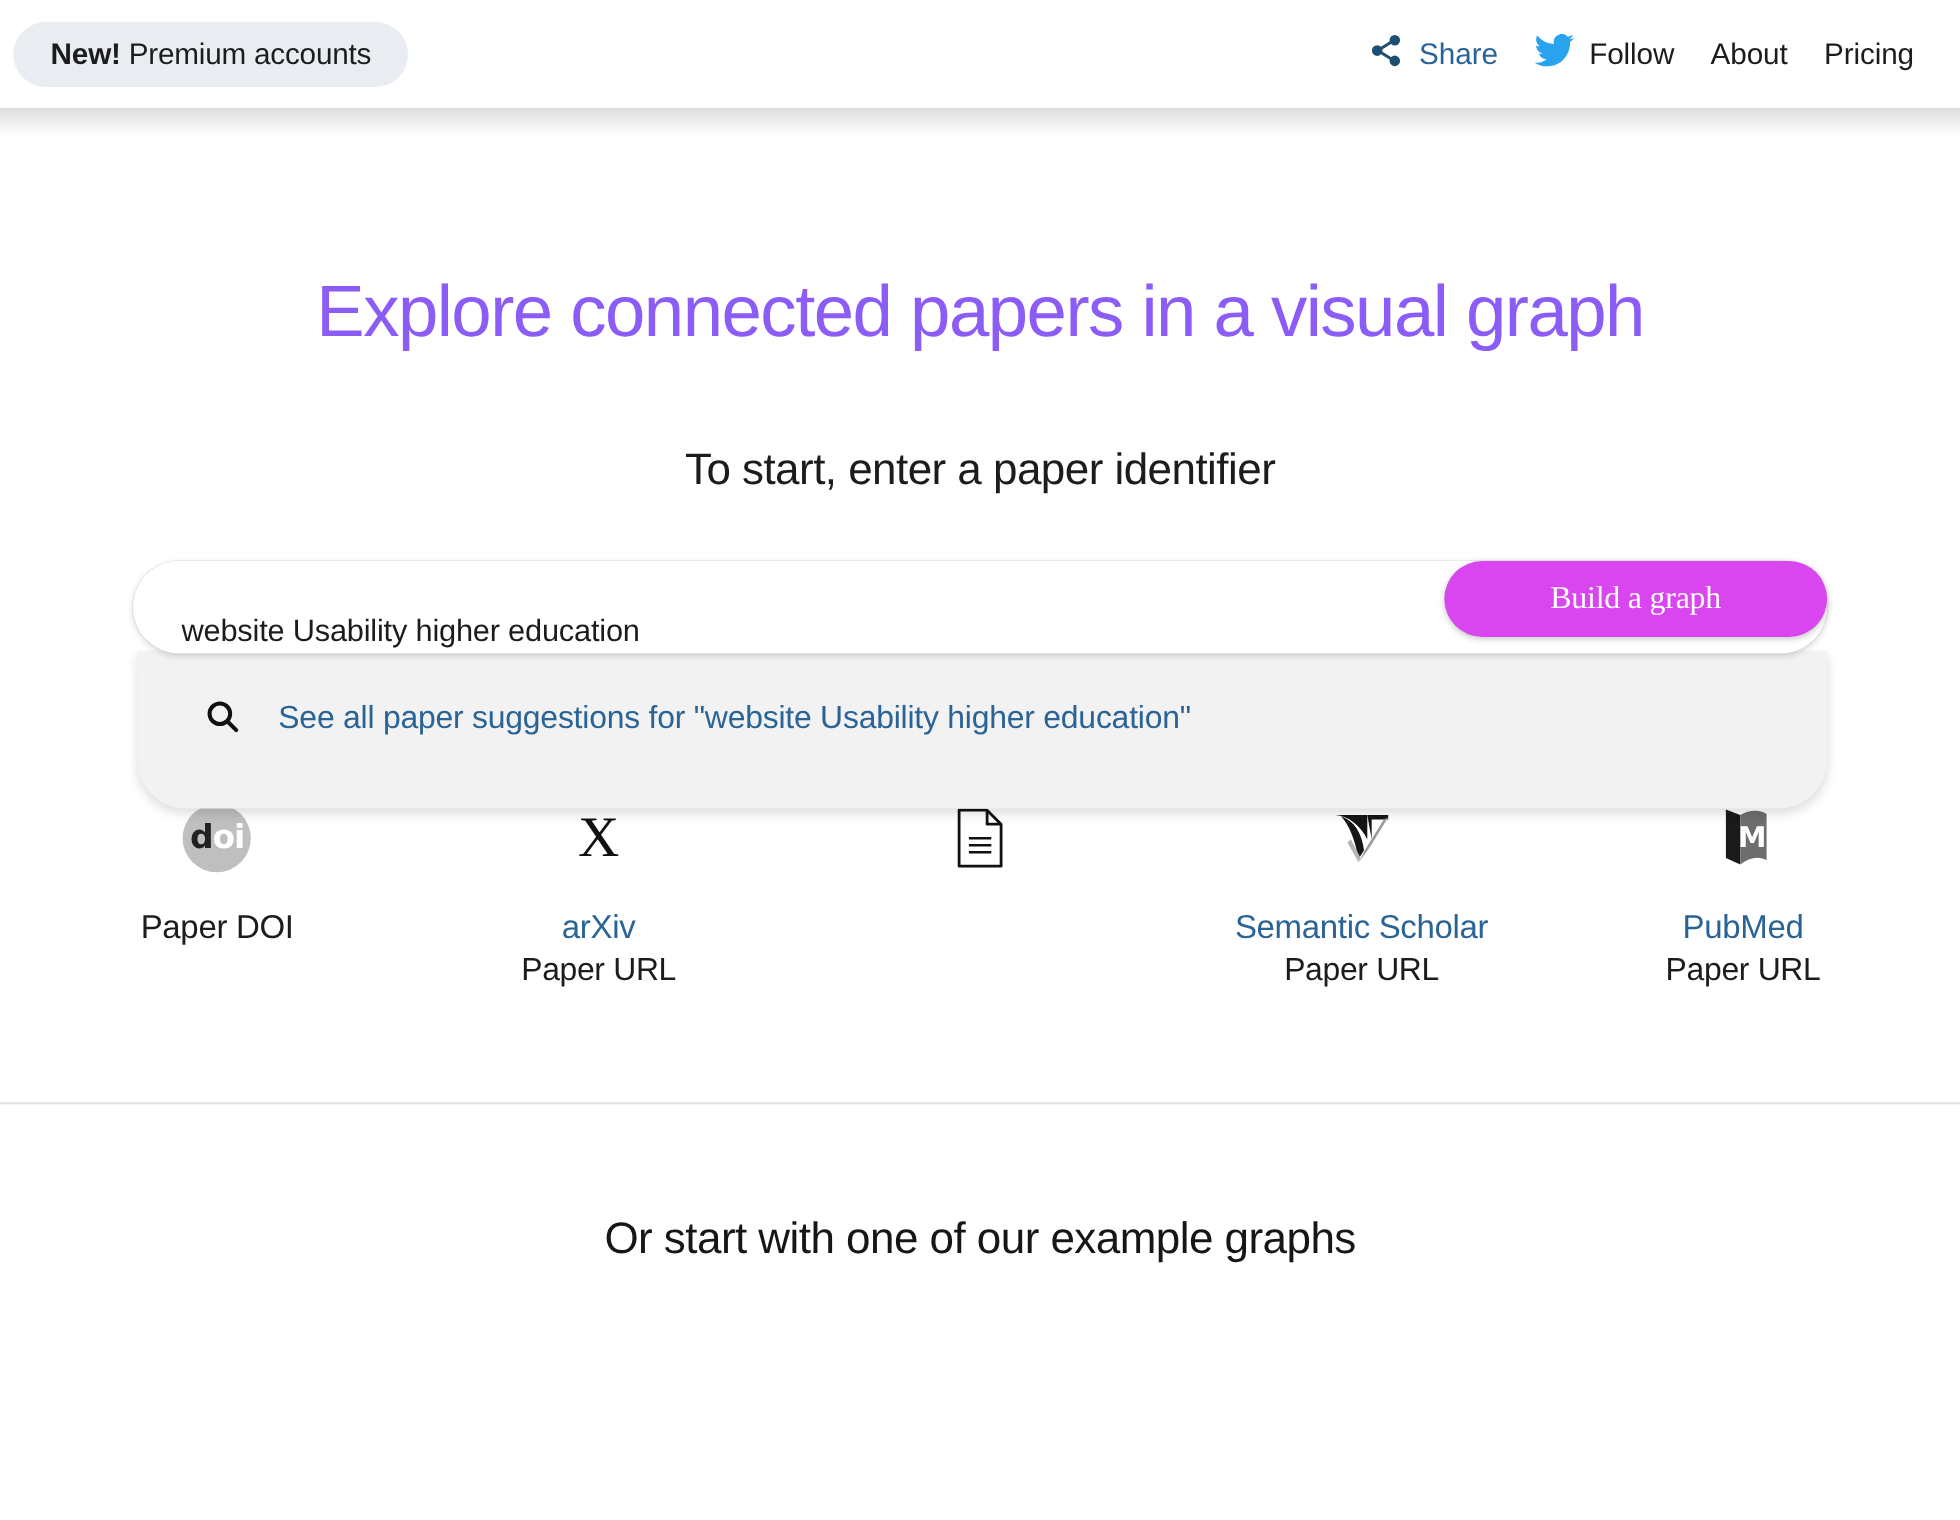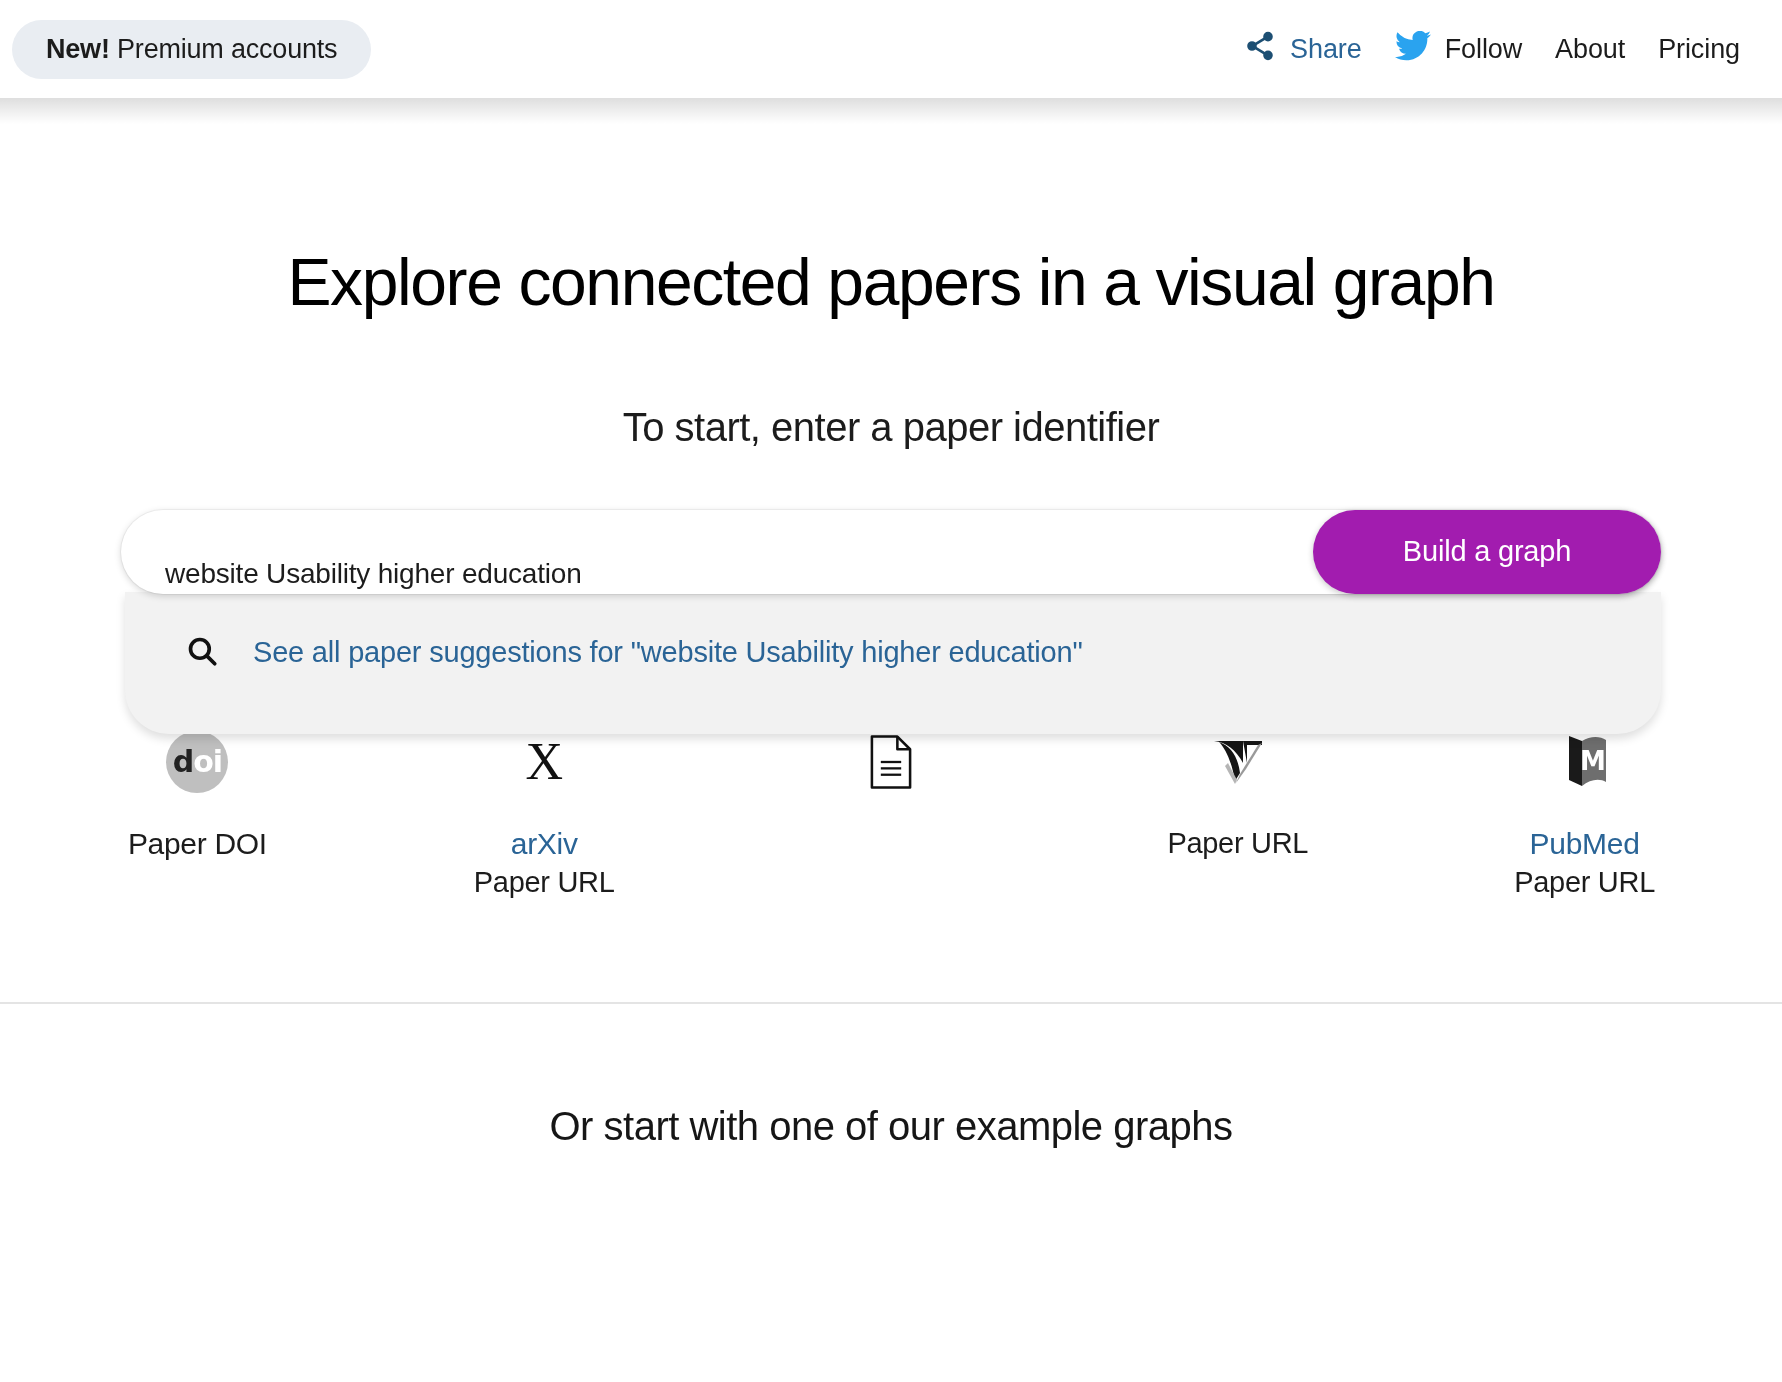--- a/index.html
+++ b/index.html
@@ -63,21 +63,21 @@
   .icon-share, .icon-twitter { display: block; }
 
   
   .hero {
     text-align: center;
     padding-top: 148px;
   }
   .hero-title {
     font-size: 66px;
     font-weight: 400;
-    color: #000000;
+    color: #8b5cf6;
     letter-spacing: -1.4px;
     line-height: 1.1;
   }
   .hero-sub {
     margin-top: 86px;
     font-size: 40px;
     font-weight: 400;
     color: #1c1c1c;
     letter-spacing: -0.5px;
   }
@@ -110,27 +110,27 @@
     padding: 0 40px 0 44px;
     letter-spacing: -0.2px;
     margin-top: 45px;
   }
   .search-input::placeholder { color: #9a9a9a; }
 
   .build-btn {
     position: absolute;
     right: 0;
     top: 0;
-    height: 84px;
+    height: 69px;
     min-width: 348px;
     border: 0;
     border-radius: 44px;
-    background: #a21caf;
+    background: #d946ef;
     color: #ffffff;
-    font-family: Liberation Sans, sans-serif;
+    font-family: Liberation Serif, serif;
     font-size: 29px;
     letter-spacing: -0.2px;
     cursor: pointer;
     box-shadow: 0 2px 6px rgba(0,0,0,0.22);
   }
 
   
   .suggest-panel {
     position: absolute;
     left: 4px;
@@ -348,20 +348,21 @@
   <div class="id-item">
     <div class="id-icon">
       <svg width="64" height="58" viewBox="0 0 64 58">
         <path d="M8 8 C20 9 30 17 37 30 L37 8 Z" fill="#151515"></path>
         <path d="M13 9 C25 13 32 24 34 40 L29 48 C26 30 20 16 13 9 Z" fill="#151515"></path>
         <path d="M37 8 L56 8 L56 12 L41 12 L41 30 Z" fill="#151515"></path>
         <path d="M56 10 L40 36 L30 50 L34 41 L52 12 Z" fill="#9a9a9a"></path>
         <path d="M22 30 L31 47 L29 51 L19 33 Z" fill="#b5b5b5"></path>
       </svg>
     </div>
+    <div class="id-label blue">Semantic Scholar</div>
     <div class="id-sub">Paper URL</div>
   </div>
 
   <div class="id-item">
     <div class="id-icon">
       <svg width="58" height="60" viewBox="0 0 58 60">
         <path d="M13 4 L26 9 L26 54 L13 48 Z" fill="#1a1a1a"></path>
         <path d="M26 9 C34 4 44 4 50 8 L50 50 C44 46 34 47 26 54 Z" fill="#6e6e6e"></path>
         <text x="37" y="38" font-family="DejaVu Sans, sans-serif" font-size="26" font-weight="700" fill="#ffffff" text-anchor="middle">M</text>
       </svg>

